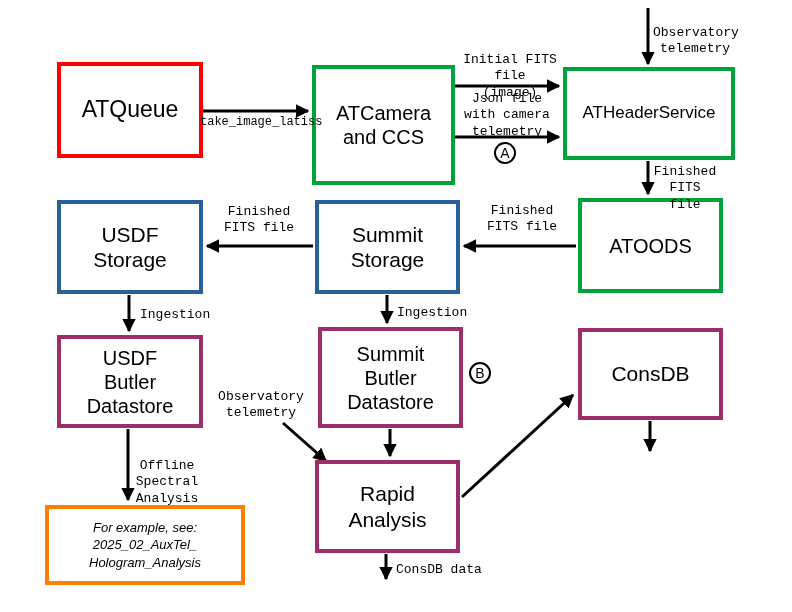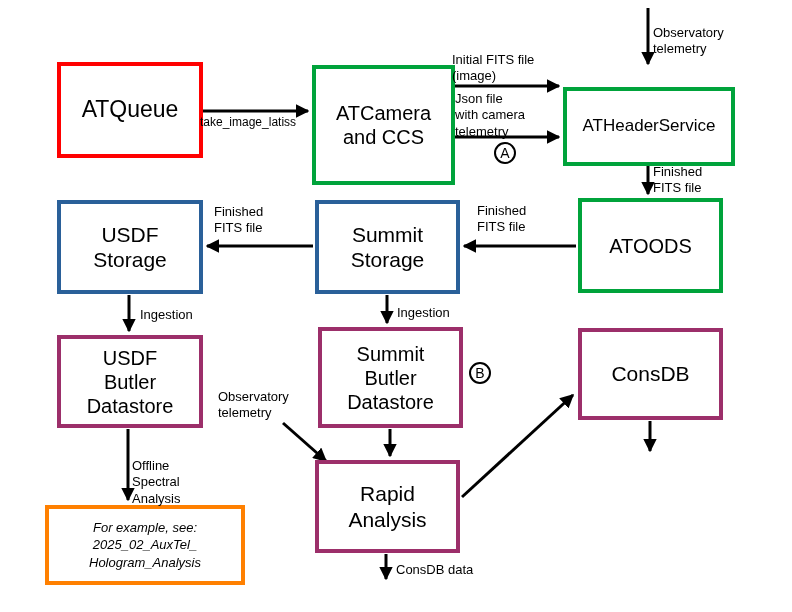--- a/index.html
+++ b/index.html
@@ -12,22 +12,22 @@
     position: absolute; border: 4px solid #b91c1c; background: #fff;
     display: flex; align-items: center; justify-content: center;
     text-align: center; white-space: pre-line; line-height: 1.2;
   }
   .node.list {
     border-width: 2px; justify-content: flex-start; text-align: left;
     padding-left: 8px; line-height: 1.5;
   }
   .node.note { line-height: 1.35; font-style: italic; }
   .elabel {
-    position: absolute; font-size: 13px; text-align: left;
-    white-space: pre-line; line-height: 1.25;
+    position: absolute; font-size: 13px; text-align: center;
+    white-space: pre-line; line-height: 1.25; font-family: Liberation Mono, monospace;
   }
   .elabel.small { font-size: 12px; }
   .circle-marker {
     position: absolute; width: 22px; height: 22px; border: 2px solid #000;
     border-radius: 50%; display: flex; align-items: center; justify-content: center;
     font-size: 14px; background: #fff;
   }
 </style>
 </head>
 <body>
@@ -55,21 +55,21 @@
       <line x1="462" y1="497" x2="573" y2="395" marker-end="url(#ah)"></line>
       <line x1="650" y1="421" x2="650" y2="451" marker-end="url(#ah)"></line>
       <line x1="128" y1="429" x2="128" y2="500" marker-end="url(#ah)"></line>
       <line x1="386" y1="554" x2="386" y2="579" marker-end="url(#ah)"></line>
     </g>
   </svg>
 
   <div class="node" style="left: 57px; top: 62px; width: 146px; height: 96px; font-size: 23px; border-color: rgb(255, 0, 0);">ATQueue</div>
   <div class="node" style="left: 312px; top: 65px; width: 143px; height: 120px; font-size: 20px; border-color: rgb(0, 163, 59);">ATCamera
 and CCS</div>
-  <div class="node" style="left: 563px; top: 67px; width: 172px; height: 79px; font-size: 17px; border-color: rgb(0, 163, 59); margin-top: 20px;">ATHeaderService</div>
+  <div class="node" style="left: 563px; top: 67px; width: 172px; height: 93px; font-size: 17px; border-color: rgb(0, 163, 59);">ATHeaderService</div>
   <div class="node" style="left: 578px; top: 198px; width: 145px; height: 95px; font-size: 20px; border-color: rgb(0, 163, 59);">ATOODS</div>
   <div class="node" style="left: 315px; top: 200px; width: 145px; height: 94px; font-size: 21px; border-color: rgb(42, 96, 153);">Summit
 Storage</div>
   <div class="node" style="left: 57px; top: 200px; width: 146px; height: 94px; font-size: 21px; border-color: rgb(42, 96, 153);">USDF
 Storage</div>
   <div class="node" style="left: 57px; top: 335px; width: 146px; height: 93px; font-size: 20px; border-color: rgb(156, 47, 106);">USDF
 Butler
 Datastore</div>
   <div class="node" style="left: 318px; top: 327px; width: 145px; height: 101px; font-size: 20px; border-color: rgb(156, 47, 106);">Summit
 Butler

